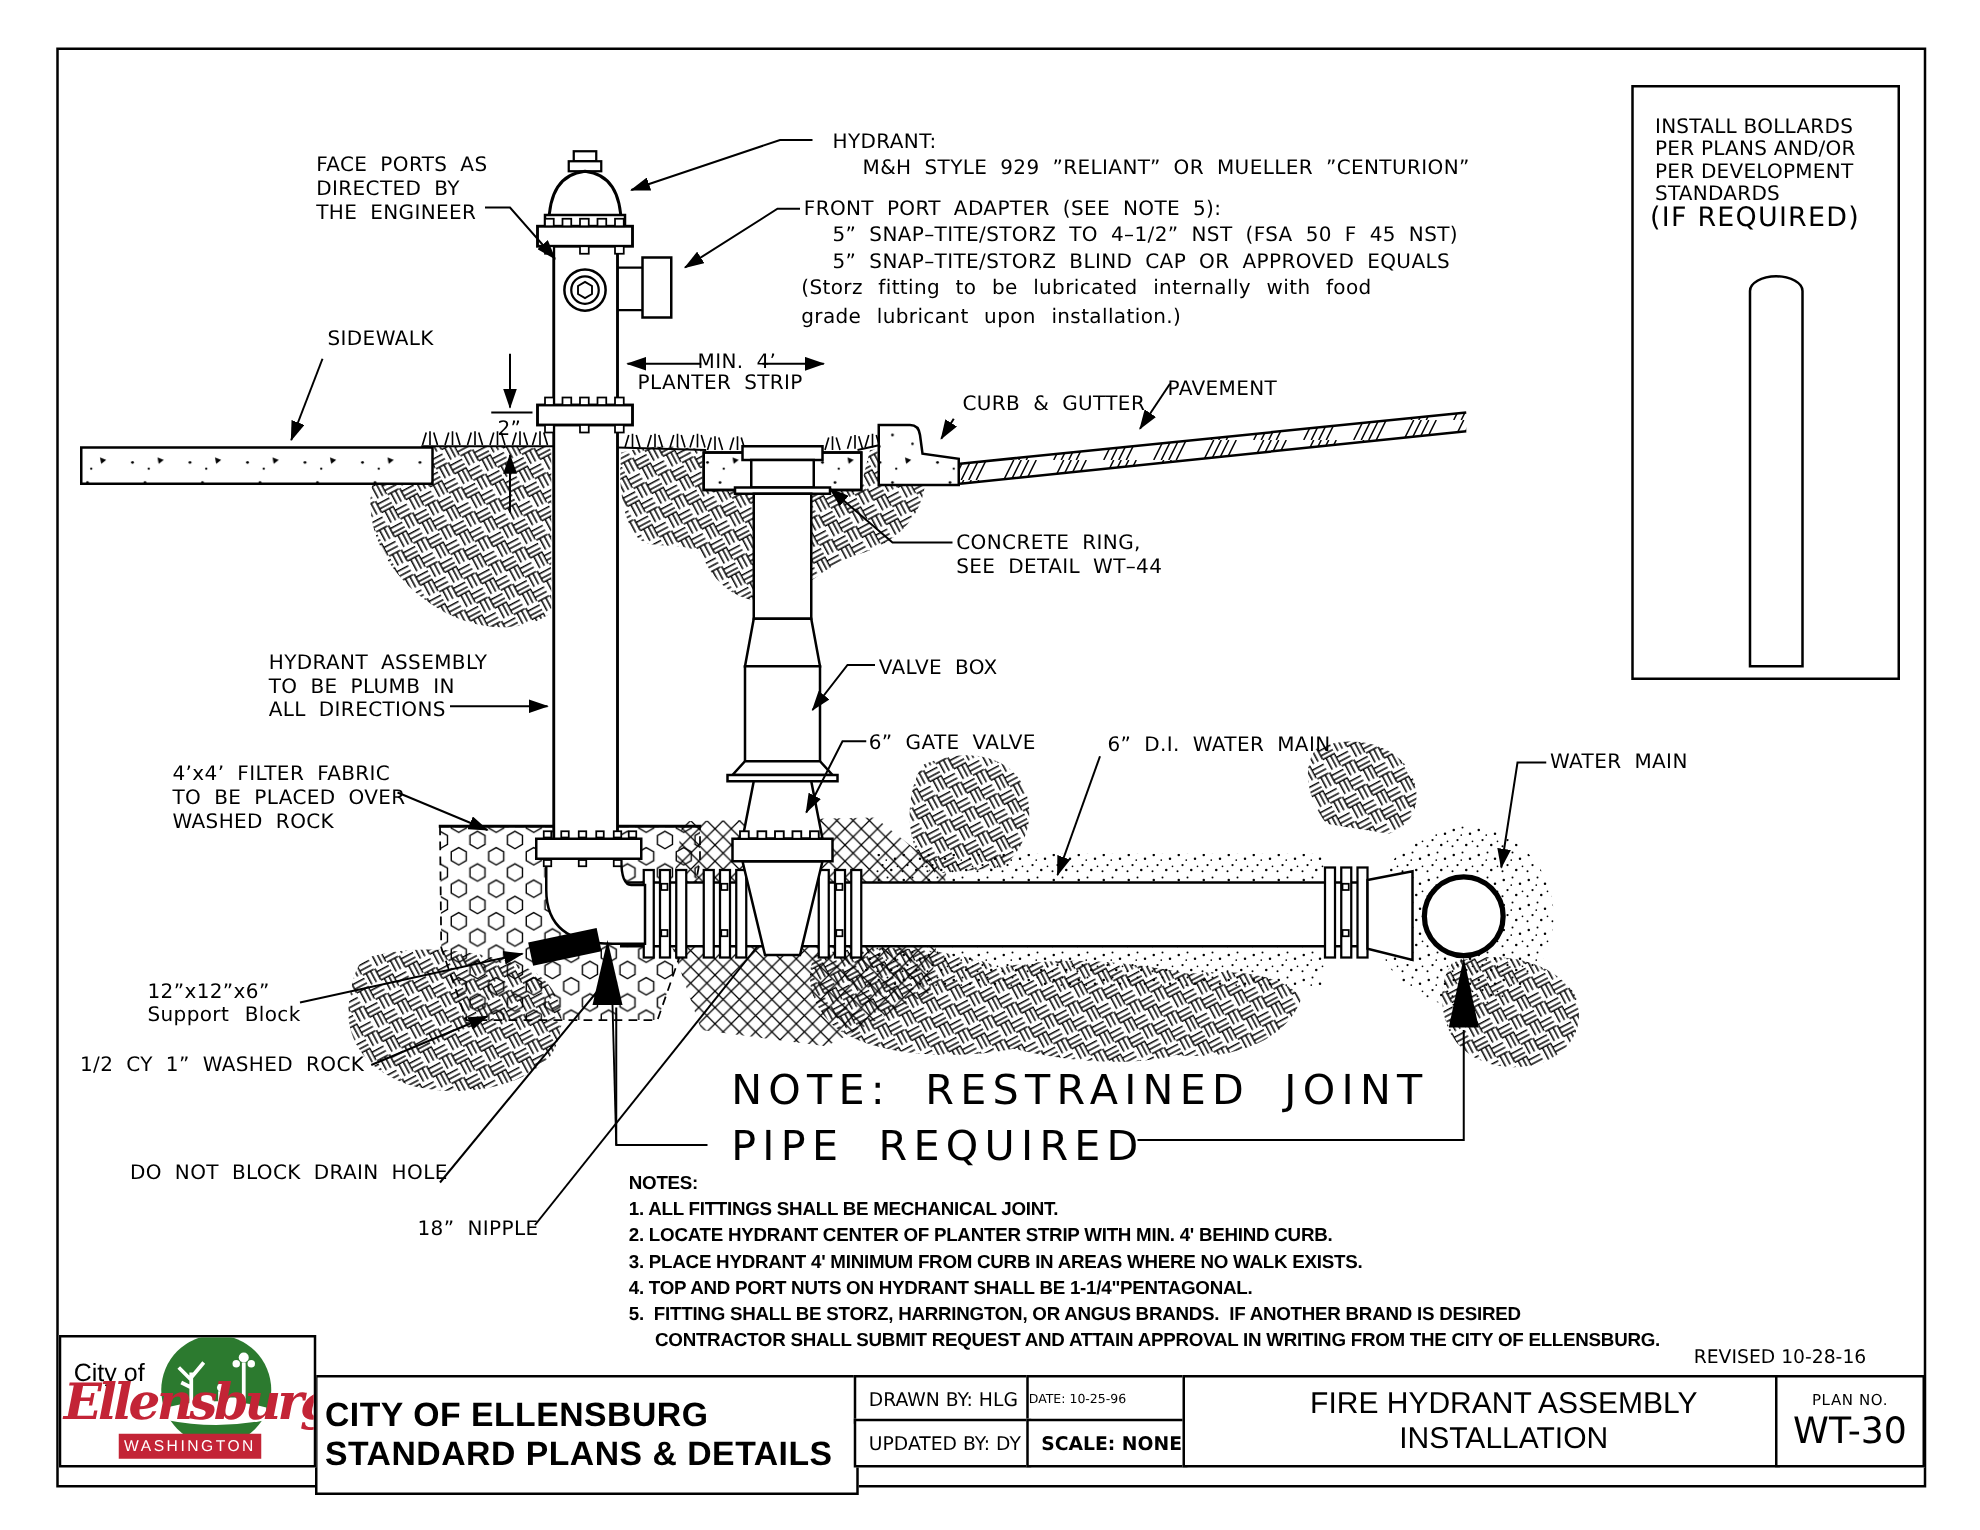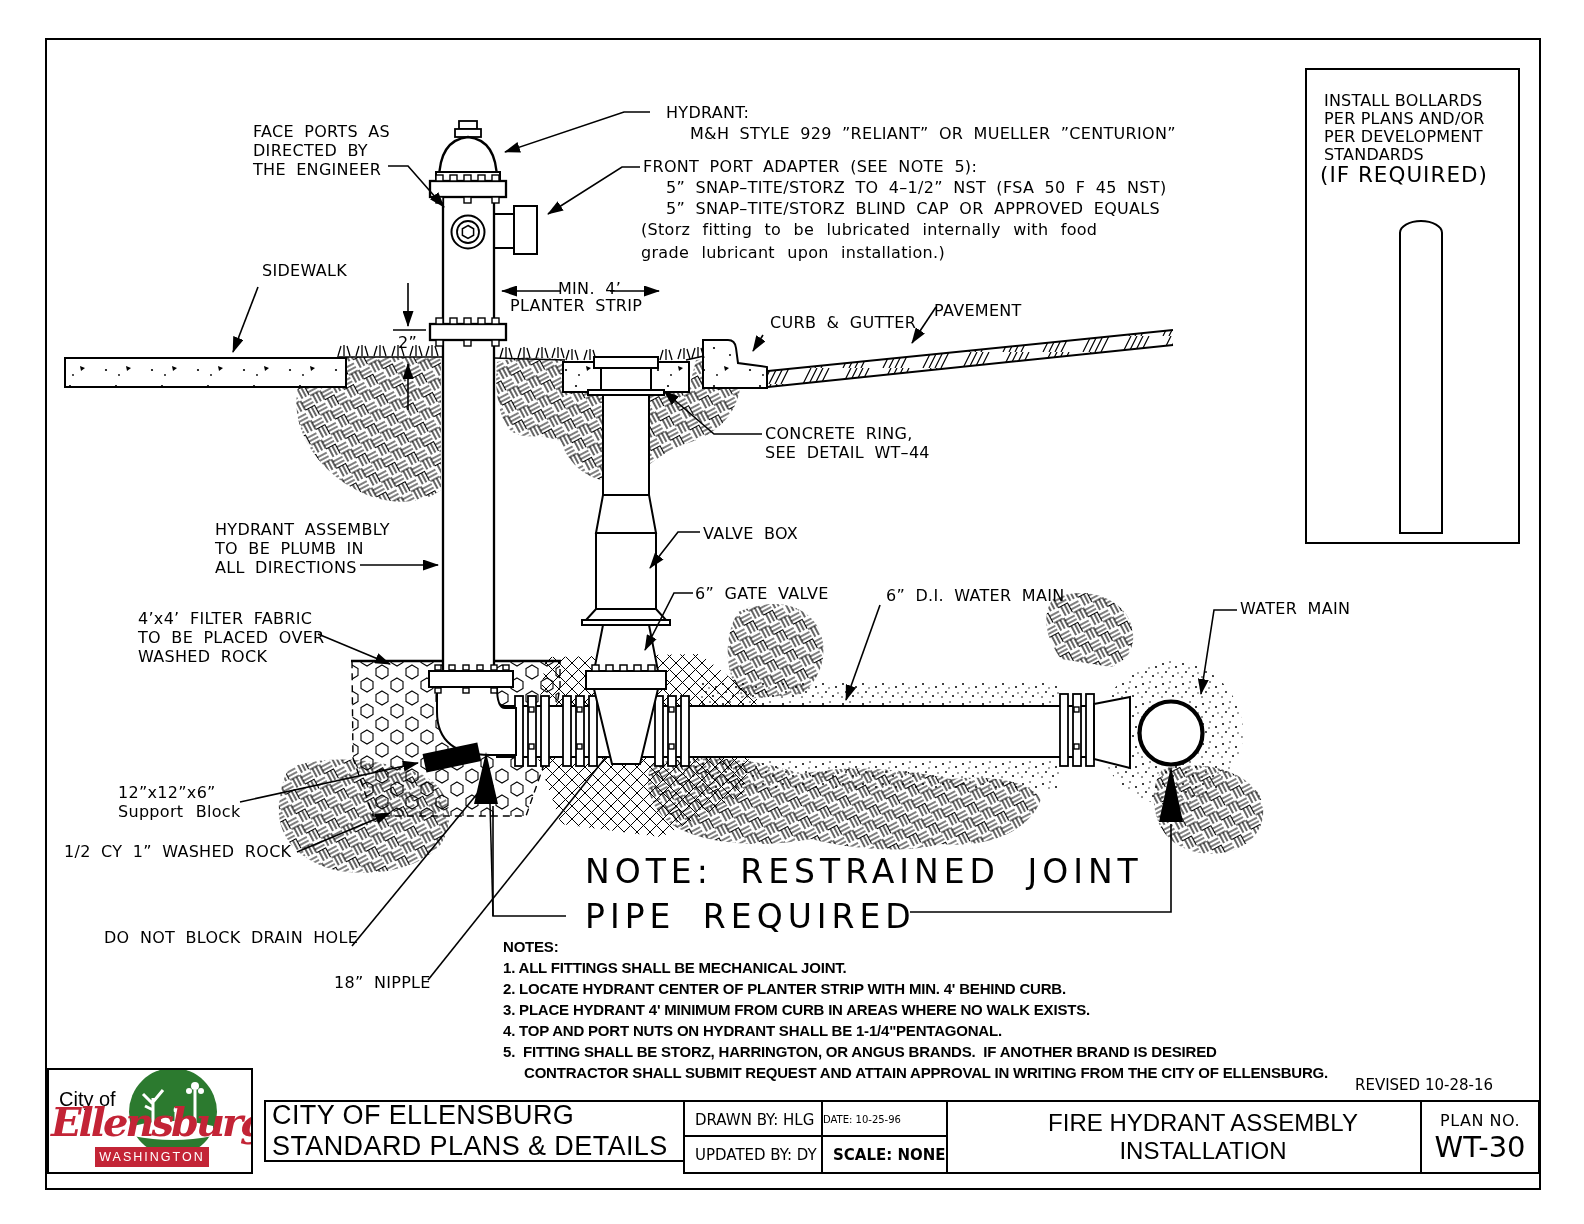--- a/index.html
+++ b/index.html
@@ -31,30 +31,30 @@
             border:2.5px solid #000;box-sizing:border-box;background:#fff;z-index:6;overflow:hidden;}
   .logo-cityof{position:absolute;left:10px;top:18px;font-family:"Liberation Sans",sans-serif;
                font-size:20px;color:#000000;}
   .logo-script{position:absolute;left:2px;top:28px;width:200px;font-family:"DejaVu Serif",serif;
                font-style:italic;font-weight:bold;font-size:40px;color:#c32436;
                letter-spacing:-3px;z-index:3;}
   .logo-banner{position:absolute;left:46px;top:77px;width:114px;height:20px;background:#c32436;
                color:#fff;font-family:"Liberation Sans",sans-serif;font-size:12.5px;font-weight:normal;
                letter-spacing:2px;display:flex;align-items:center;justify-content:center;z-index:4;}
   .logo-circle{position:absolute;left:76px;top:-6px;z-index:2;}
-  .org-cell{left:264px;top:1100px;width:435px;height:62px;padding-left:6px;}
+  .org-cell{left:252px;top:1100px;width:435px;height:96px;padding-left:6px;font-weight:bold;}
   .org-text{font-family:"Liberation Sans",sans-serif;font-size:27px;line-height:31px;white-space:pre;letter-spacing:.4px;}
   .drawn-cell{left:683px;top:1100px;width:142px;height:39px;padding-left:10px;font-size:15px;}
   .date-cell{left:821px;top:1100px;width:129px;height:39px;font-size:10px;}
   .upd-cell{left:683px;top:1135px;width:142px;height:39px;padding-left:10px;font-size:15px;}
   .scale-cell{left:821px;top:1135px;width:129px;height:39px;padding-left:10px;font-size:15px;font-weight:bold;}
   .title-cell{left:946px;top:1100px;width:478px;height:74px;flex-direction:column;justify-content:center;padding-left:36px;}
   .title-text{font-family:"Liberation Sans",sans-serif;font-size:24px;line-height:28px;text-align:center;white-space:pre;}
   .plan-cell{left:1420px;top:1100px;width:120px;height:74px;flex-direction:column;justify-content:center;}
-  .plan-label{font-size:16px;letter-spacing:.5px;}
+  .plan-label{font-size:12px;letter-spacing:.5px;}
   .plan-no{font-size:29px;margin-top:0;}
   .revised{position:absolute;left:1355px;top:1076px;width:182px;font-size:15px;
            text-align:left;white-space:pre;z-index:5;}
 </style>
 </head>
 <body>
 
 <div id="sheet">
 
   <div class="border-outer"></div>

